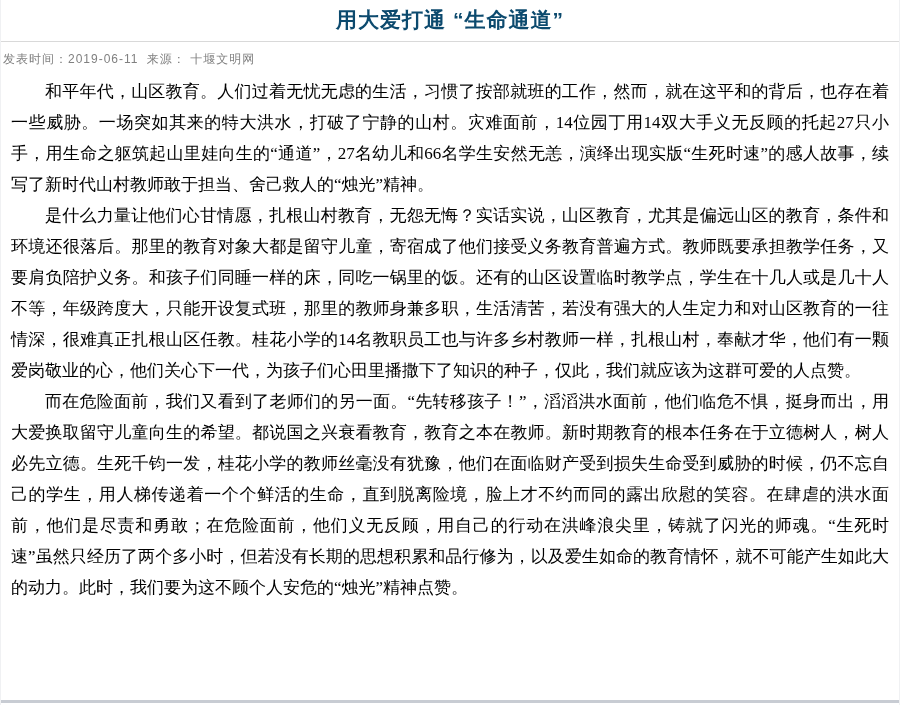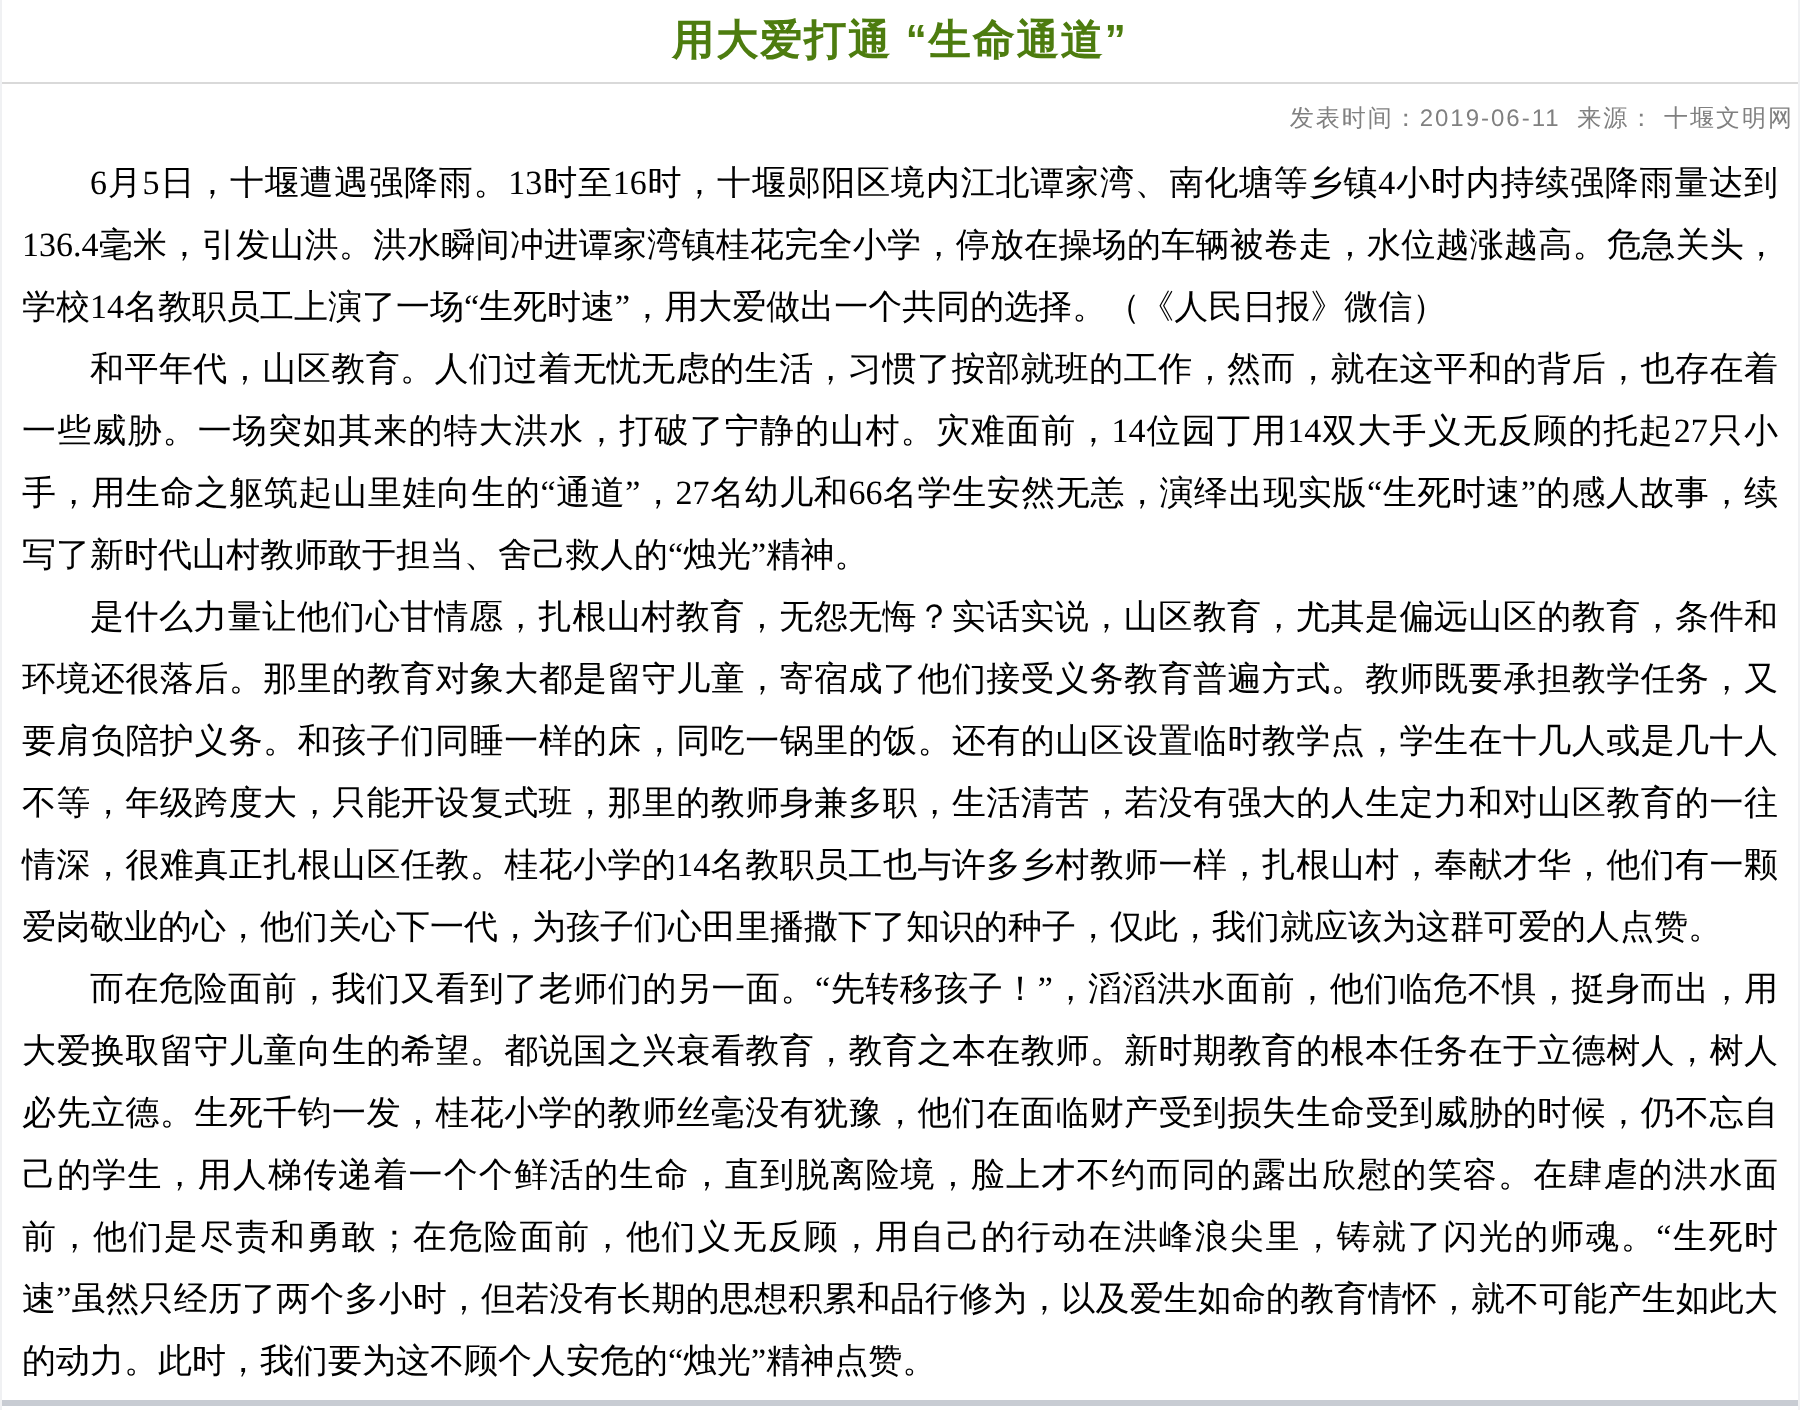--- a/index.html
+++ b/index.html
@@ -16,34 +16,34 @@
     height: 705px;
     background: #ffffff;
     border-left: 1px solid #f0f1f3;
     border-right: 1px solid #f0f1f3;
   }
   .article-title {
     padding-top: 6px;
     text-align: center;
     font-size: 21px;
     font-weight: bold;
-    color: #4d7c0f;
+    color: #0c4a6e;
     font-family: "Liberation Sans", "DejaVu Sans", sans-serif;
     letter-spacing: 1px;
   }
   .title-divider {
     margin-top: 7px;
     border: 0;
     border-top: 1px solid #d9d9d9;
     height: 0;
     width: 100%;
   }
   .article-meta {
     margin-top: 9px;
-    text-align: right;
+    text-align: left;
     font-size: 12px;
     color: #808080;
     letter-spacing: 1px;
   }
   .article-meta span { margin: 0 2px; }
   .article-body {
     margin-top: 8px;
     padding: 0 10px;
     font-family: "Liberation Serif", "DejaVu Serif", serif;
     font-size: 17px;
@@ -72,21 +72,20 @@
   <h1 class="article-title">用大爱打通 “生命通道”</h1>
 
   <hr class="title-divider">
 
   <div class="article-meta">
     <span>发表时间：2019-06-11</span>
     <span>来源： 十堰文明网</span>
   </div>
 
   <div class="article-body">
-    <p>6月5日，十堰遭遇强降雨。13时至16时，十堰郧阳区境内江北谭家湾、南化塘等乡镇4小时内持续强降雨量达到136.4毫米，引发山洪。洪水瞬间冲进谭家湾镇桂花完全小学，停放在操场的车辆被卷走，水位越涨越高。危急关头，学校14名教职员工上演了一场“生死时速”，用大爱做出一个共同的选择。（《人民日报》微信）</p>
     <p>和平年代，山区教育。人们过着无忧无虑的生活，习惯了按部就班的工作，然而，就在这平和的背后，也存在着一些威胁。一场突如其来的特大洪水，打破了宁静的山村。灾难面前，14位园丁用14双大手义无反顾的托起27只小手，用生命之躯筑起山里娃向生的“通道”，27名幼儿和66名学生安然无恙，演绎出现实版“生死时速”的感人故事，续写了新时代山村教师敢于担当、舍己救人的“烛光”精神。</p>
     <p>是什么力量让他们心甘情愿，扎根山村教育，无怨无悔？实话实说，山区教育，尤其是偏远山区的教育，条件和环境还很落后。那里的教育对象大都是留守儿童，寄宿成了他们接受义务教育普遍方式。教师既要承担教学任务，又要肩负陪护义务。和孩子们同睡一样的床，同吃一锅里的饭。还有的山区设置临时教学点，学生在十几人或是几十人不等，年级跨度大，只能开设复式班，那里的教师身兼多职，生活清苦，若没有强大的人生定力和对山区教育的一往情深，很难真正扎根山区任教。桂花小学的14名教职员工也与许多乡村教师一样，扎根山村，奉献才华，他们有一颗爱岗敬业的心，他们关心下一代，为孩子们心田里播撒下了知识的种子，仅此，我们就应该为这群可爱的人点赞。</p>
     <p>而在危险面前，我们又看到了老师们的另一面。“先转移孩子！”，滔滔洪水面前，他们临危不惧，挺身而出，用大爱换取留守儿童向生的希望。都说国之兴衰看教育，教育之本在教师。新时期教育的根本任务在于立德树人，树人必先立德。生死千钧一发，桂花小学的教师丝毫没有犹豫，他们在面临财产受到损失生命受到威胁的时候，仍不忘自己的学生，用人梯传递着一个个鲜活的生命，直到脱离险境，脸上才不约而同的露出欣慰的笑容。在肆虐的洪水面前，他们是尽责和勇敢；在危险面前，他们义无反顾，用自己的行动在洪峰浪尖里，铸就了闪光的师魂。“生死时速”虽然只经历了两个多小时，但若没有长期的思想积累和品行修为，以及爱生如命的教育情怀，就不可能产生如此大的动力。此时，我们要为这不顾个人安危的“烛光”精神点赞。</p>
   </div>
 
   <div class="bottom-divider"></div>
 
 </div>
 
 </body></html>

